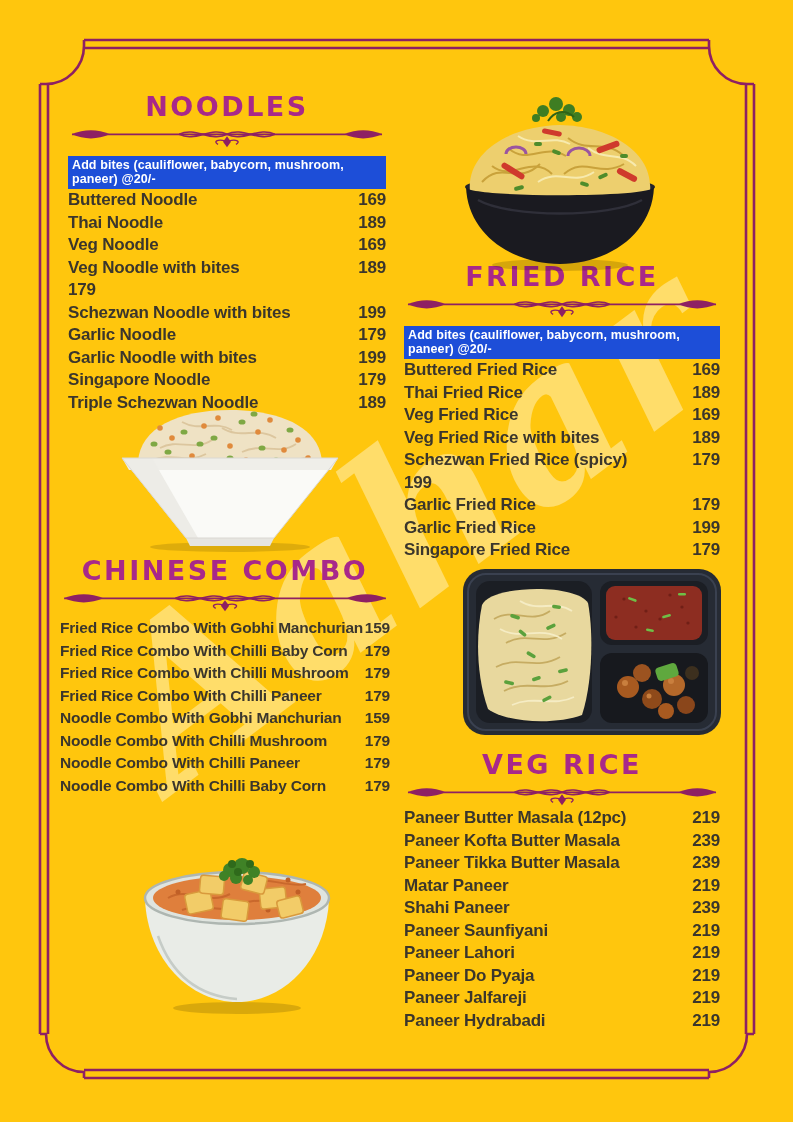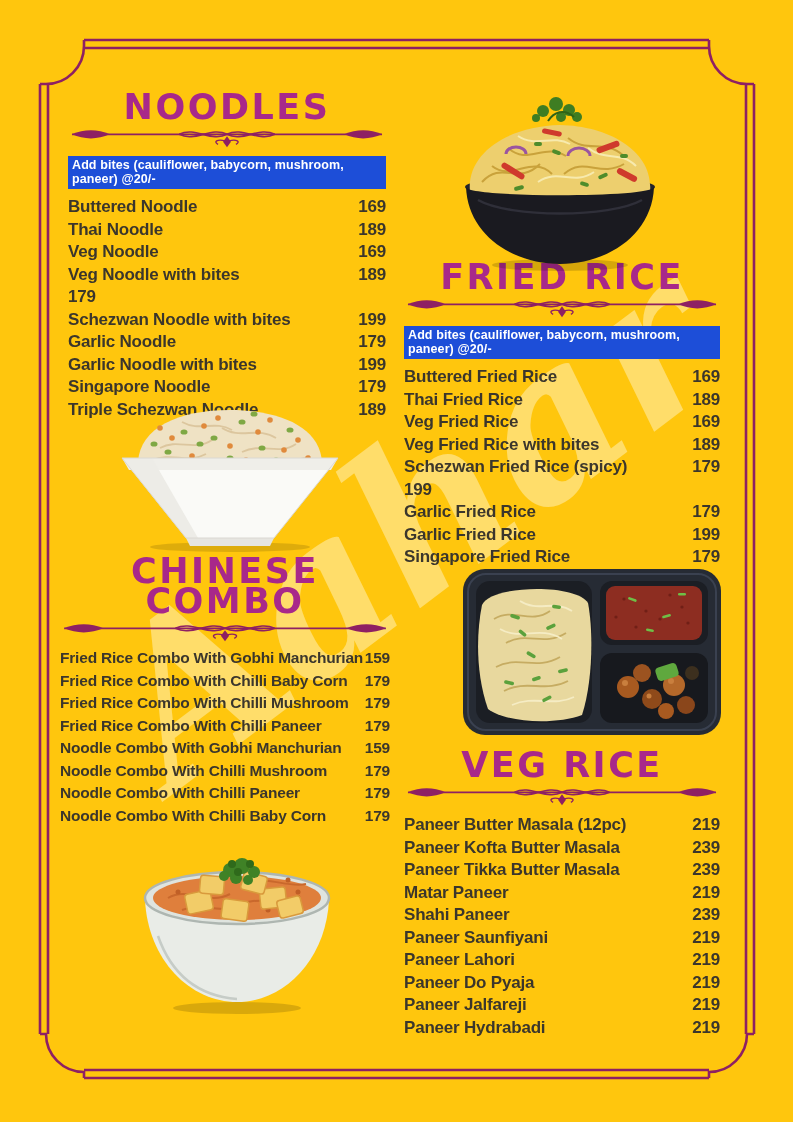--- a/index.html
+++ b/index.html
@@ -12,33 +12,33 @@
     font-size:210px;color:rgba(255,252,235,0.42);
     transform:rotate(-37deg);transform-origin:50% 50%;
     text-align:center;pointer-events:none;white-space:nowrap;
   }
 
   .frame{position:absolute;left:0;top:0;z-index:1;}
 
   .section{position:absolute;z-index:2;}
   .section-title{
     font-family:"DejaVu Sans",sans-serif;font-weight:bold;
-    font-size:35px;letter-spacing:2.5px;color:#A8288A;
+    font-size:27px;letter-spacing:2.5px;color:#A8288A;
     text-align:center;line-height:30px;
   }
   .divider{display:block;width:100%;height:22px;margin-top:5px;}
 
   .banner{
     display:block;margin-top:7px;width:fit-content;
     background:#1d4ed8;color:#FFFFFF;
     font-size:12.5px;font-weight:bold;letter-spacing:0.1px;
     padding:2px 6px 3px 4px;
   }
 
-  .items{margin-top:7px;}
+  .items{}
   .mrow{display:flex;justify-content:space-between;align-items:baseline;line-height:22.5px;}
   .mname,.mprice{font-weight:bold;font-size:17px;color:#3B362C;letter-spacing:-0.2px;white-space:nowrap;}
   .sec-combo .mname,.sec-combo .mprice{font-size:15.5px;}
   .sec-combo .items{margin-top:4px;}
 
   .photo{position:absolute;z-index:2;}
 
   .footer-note{
     position:absolute;left:84px;top:1085px;z-index:2;
     font-size:15px;font-weight:bold;color:#3B362C;

